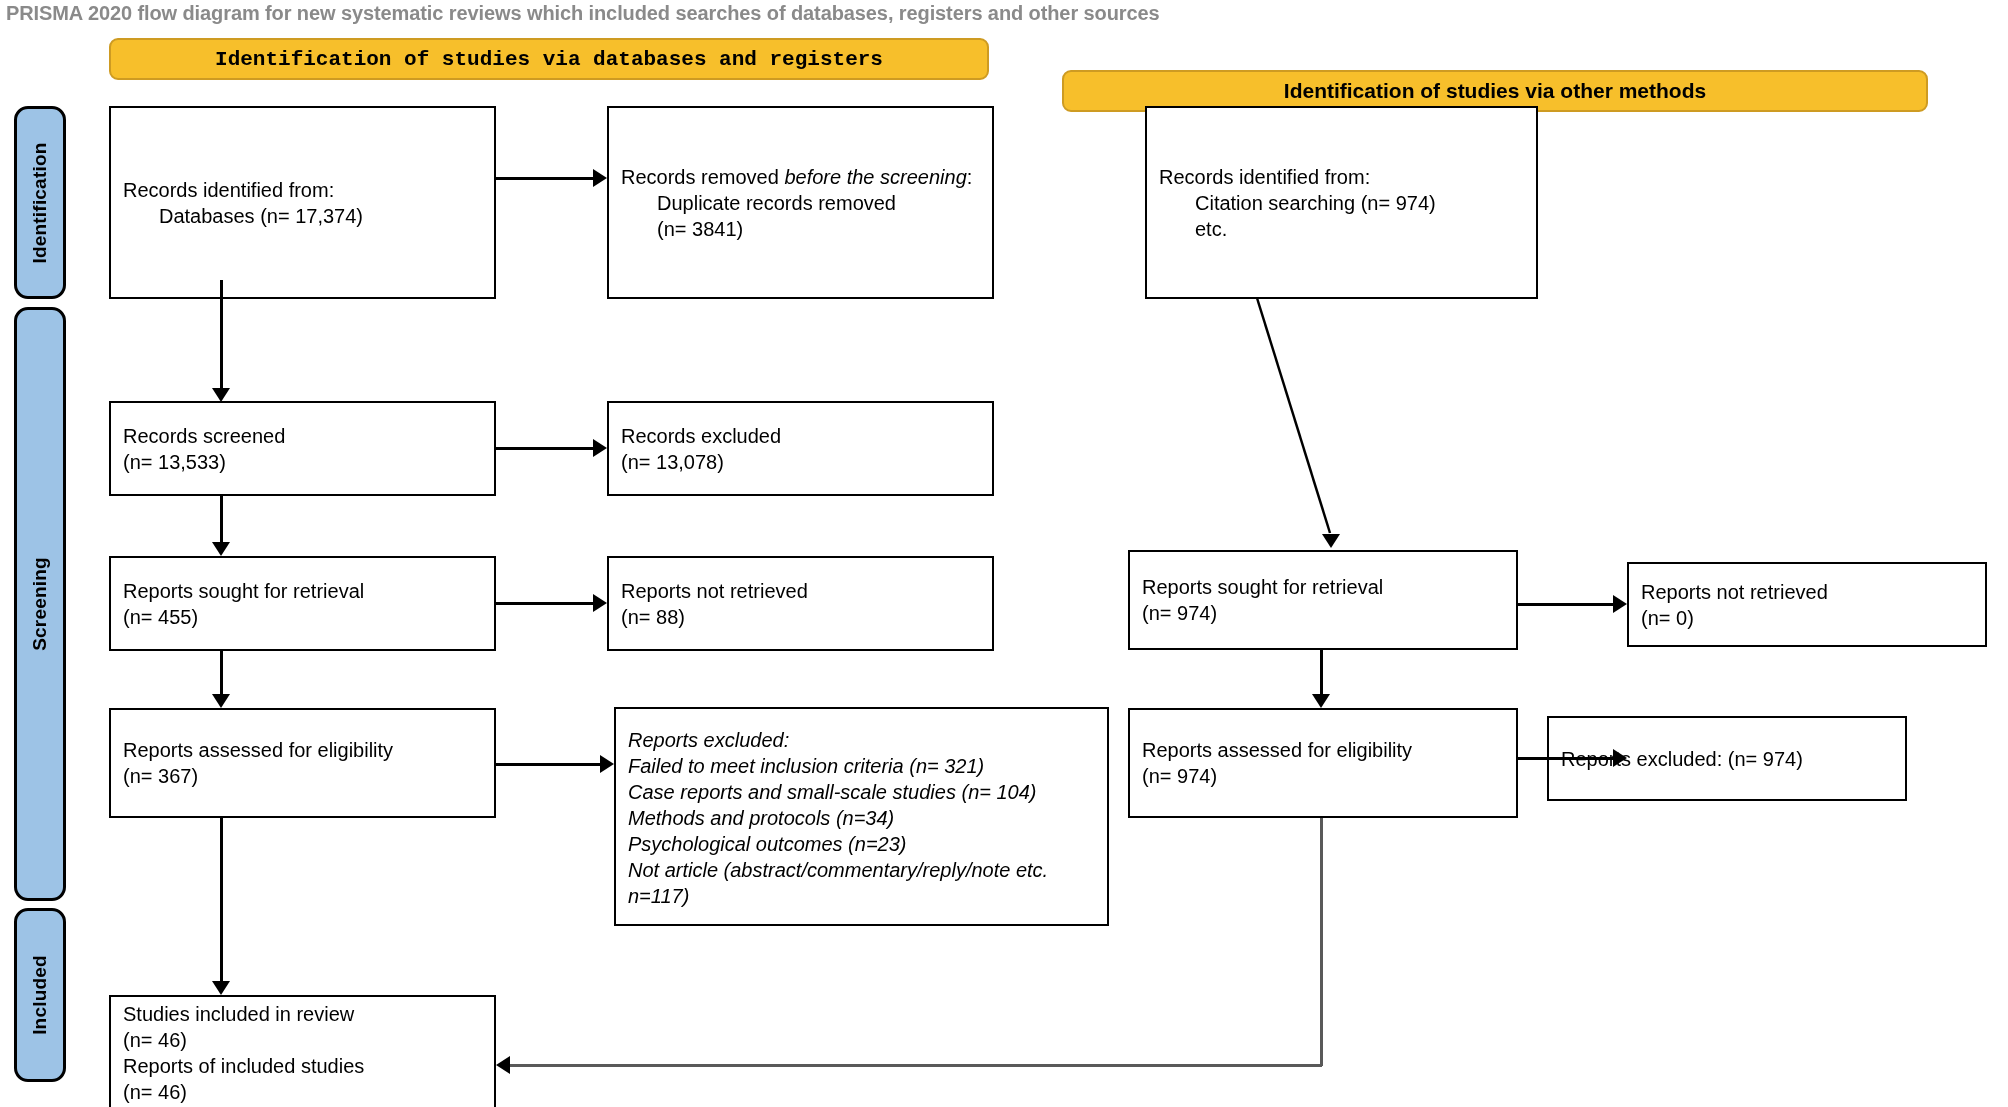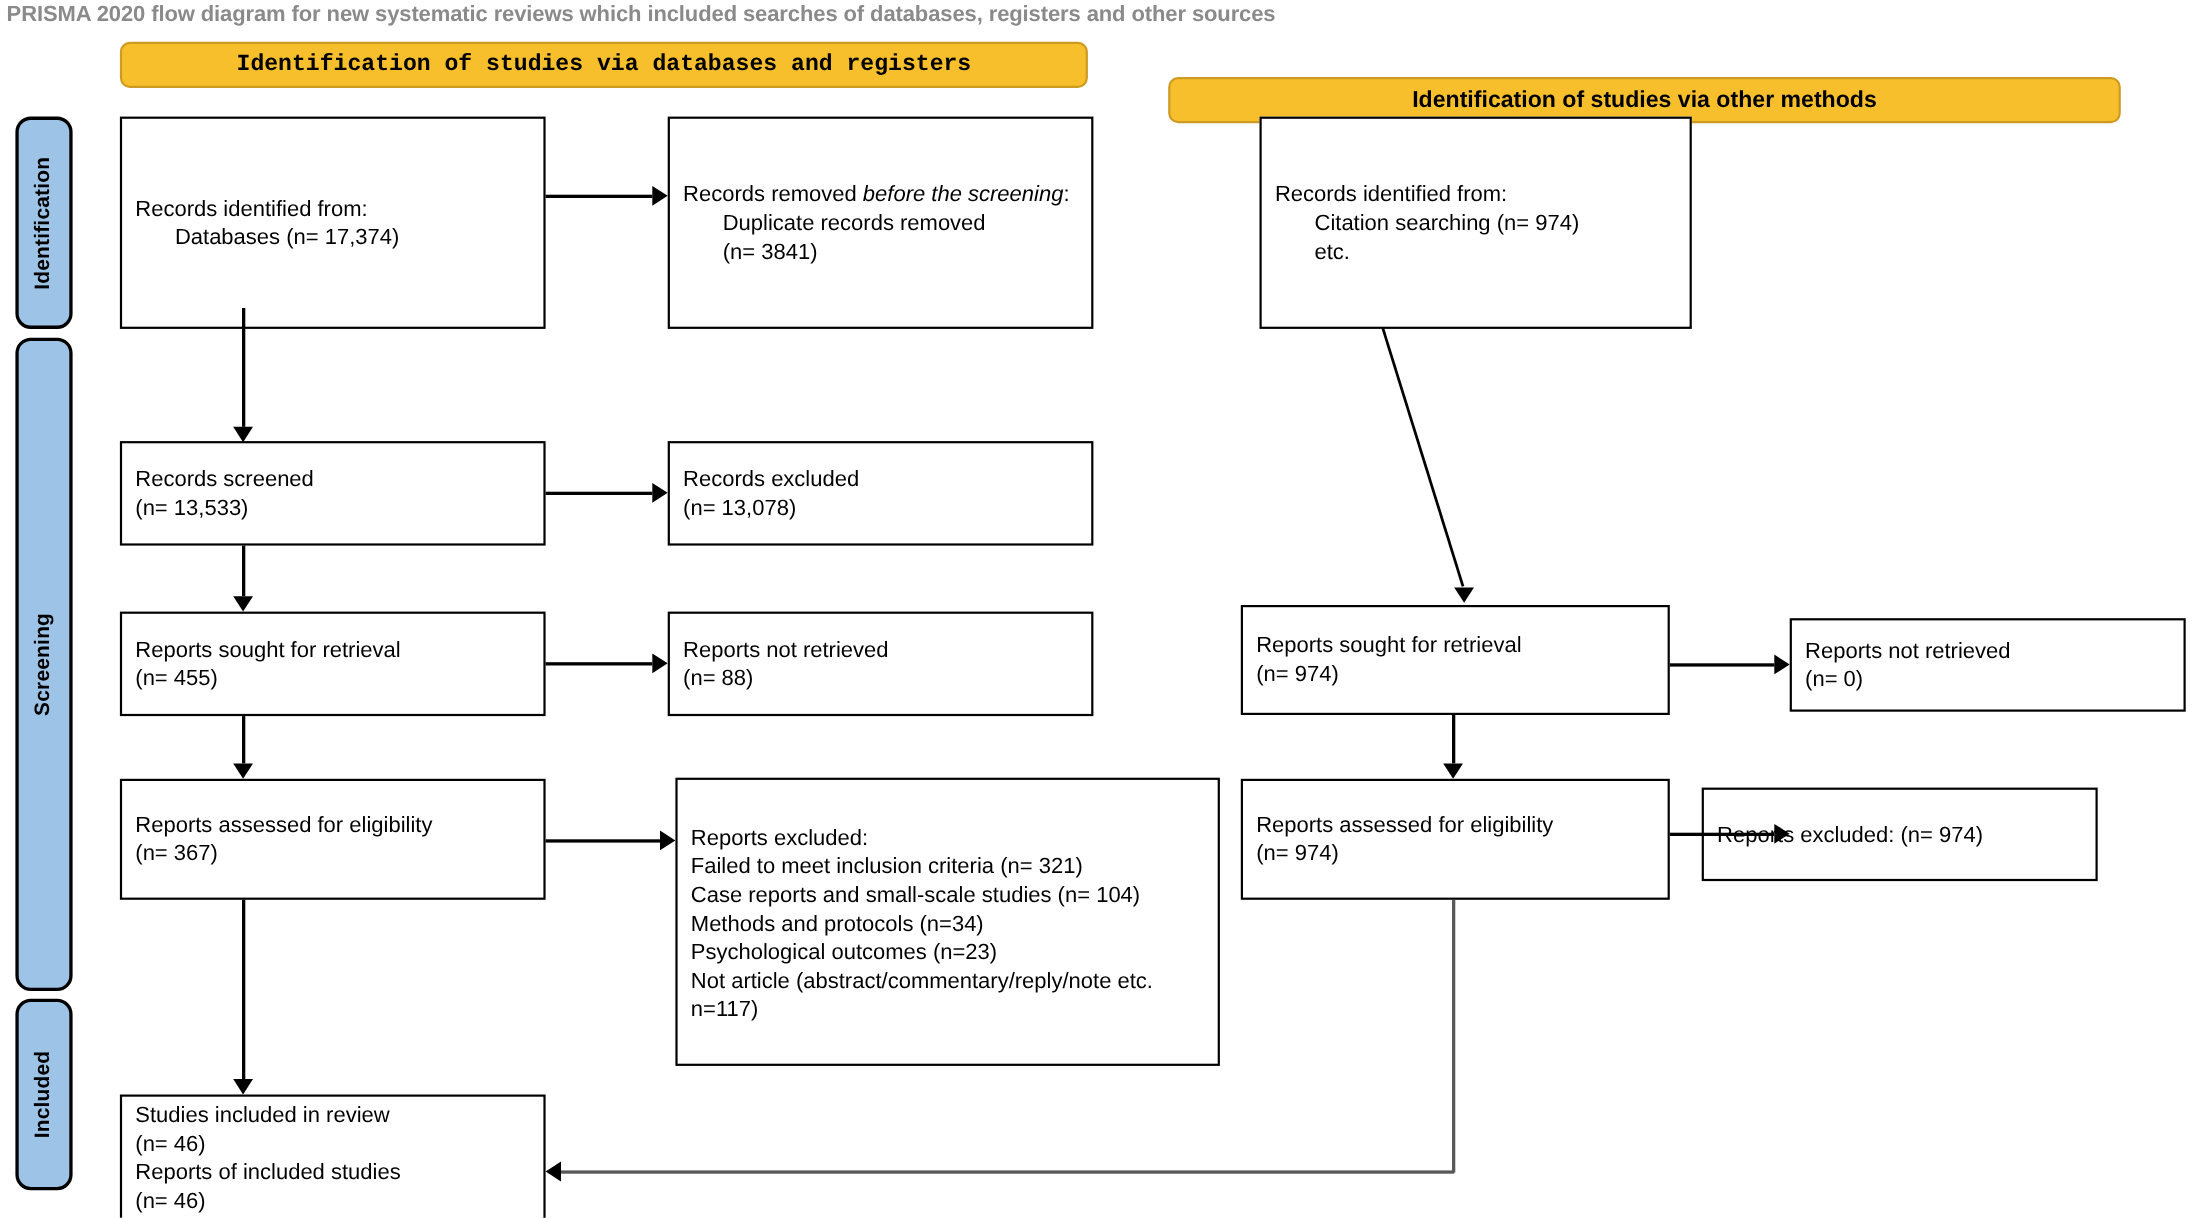--- a/index.html
+++ b/index.html
@@ -186,21 +186,21 @@
 <div class="box" style="left:1627px; top:562px; width:360px; height:85px;">
   <div class="line">Reports not retrieved</div>
   <div class="line">(n= 0)</div>
 </div>
 
 <div class="box" style="left:109px; top:708px; width:387px; height:110px;">
   <div class="line">Reports assessed for eligibility</div>
   <div class="line">(n= 367)</div>
 </div>
 
-<div class="box top-align" style="left:614px; top:707px; width:495px; height:262px; padding-top:40px;">
+<div class="box top-align" style="left:614px; top:707px; width:495px; height:219px; padding-top:18px;font-style:italic;">
   <div class="line">Reports excluded:</div>
   <div class="line">Failed to meet inclusion criteria (n= 321)</div>
   <div class="line">Case reports and small-scale studies (n= 104)</div>
   <div class="line">Methods and protocols (n=34)</div>
   <div class="line">Psychological outcomes (n=23)</div>
   <div class="line">Not article (abstract/commentary/reply/note etc. n=117)</div>
 </div>
 
 <div class="box" style="left:1128px; top:708px; width:390px; height:110px;">
   <div class="line">Reports assessed for eligibility</div>

